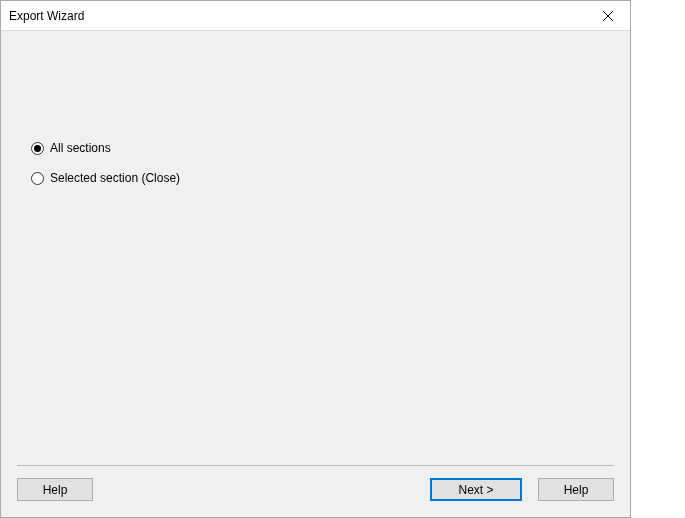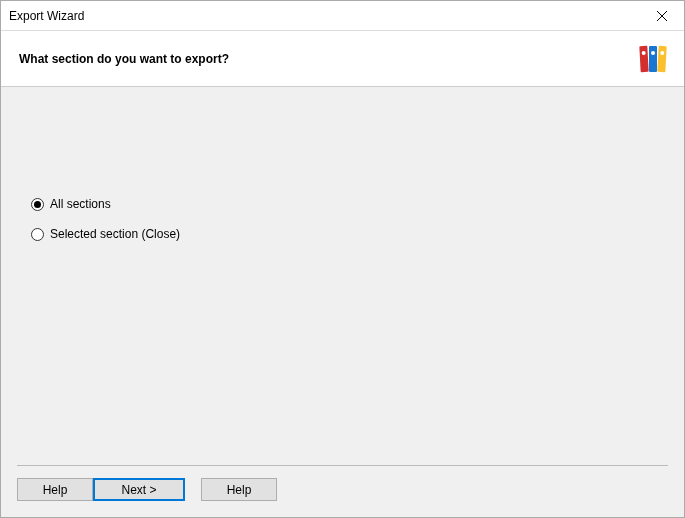--- a/index.html
+++ b/index.html
@@ -9,21 +9,21 @@
     }
     body {
       font-family: "Segoe UI", Tahoma, sans-serif;
       font-size: 12px;
       background: #fff;
       width: 685px;
       height: 518px;
       overflow: hidden;
     }
     .window {
-      width: 685px;
+      width: 631px;
       height: 518px;
       border: 1px solid #aaa;
       display: flex;
       flex-direction: column;
       background: #fde047;
     }
     .titlebar {
       height: 30px;
       display: flex;
       align-items: center;
@@ -127,20 +127,21 @@
       background: #f0f0f0;
       padding: 12px 16px 16px 16px;
     }
     .footer-sep {
       height: 1px;
       background: #bbb;
       margin-bottom: 12px;
     }
     .footer-buttons {
       display: flex;
+      justify-content: space-between;
       align-items: center;
     }
     .footer-right {
       display: flex;
       gap: 16px;
     }
     .btn {
       min-width: 76px;
       height: 23px;
       background: #e1e1e1;
@@ -166,28 +167,20 @@
   <div class="titlebar">
     <span class="titlebar-title">Export Wizard</span>
     <div class="titlebar-close">
       <svg viewBox="0 0 10 10">
         <line x1="0" y1="0" x2="10" y2="10" stroke="#000" stroke-width="1"></line>
         <line x1="10" y1="0" x2="0" y2="10" stroke="#000" stroke-width="1"></line>
       </svg>
     </div>
   </div>
 
-  <div class="header">
-    <span class="header-title">What section do you want to export?</span>
-    <div class="header-icon">
-      <div class="binder red"></div>
-      <div class="binder blue"></div>
-      <div class="binder yellow"></div>
-    </div>
-  </div>
 
   <div class="content">
     <div class="radio-group">
       <label class="radio-row">
         <span class="radio-circle checked"></span>
         <span class="radio-label">All sections</span>
       </label>
       <label class="radio-row">
         <span class="radio-circle"></span>
         <span class="radio-label">Selected section (Close)</span>

